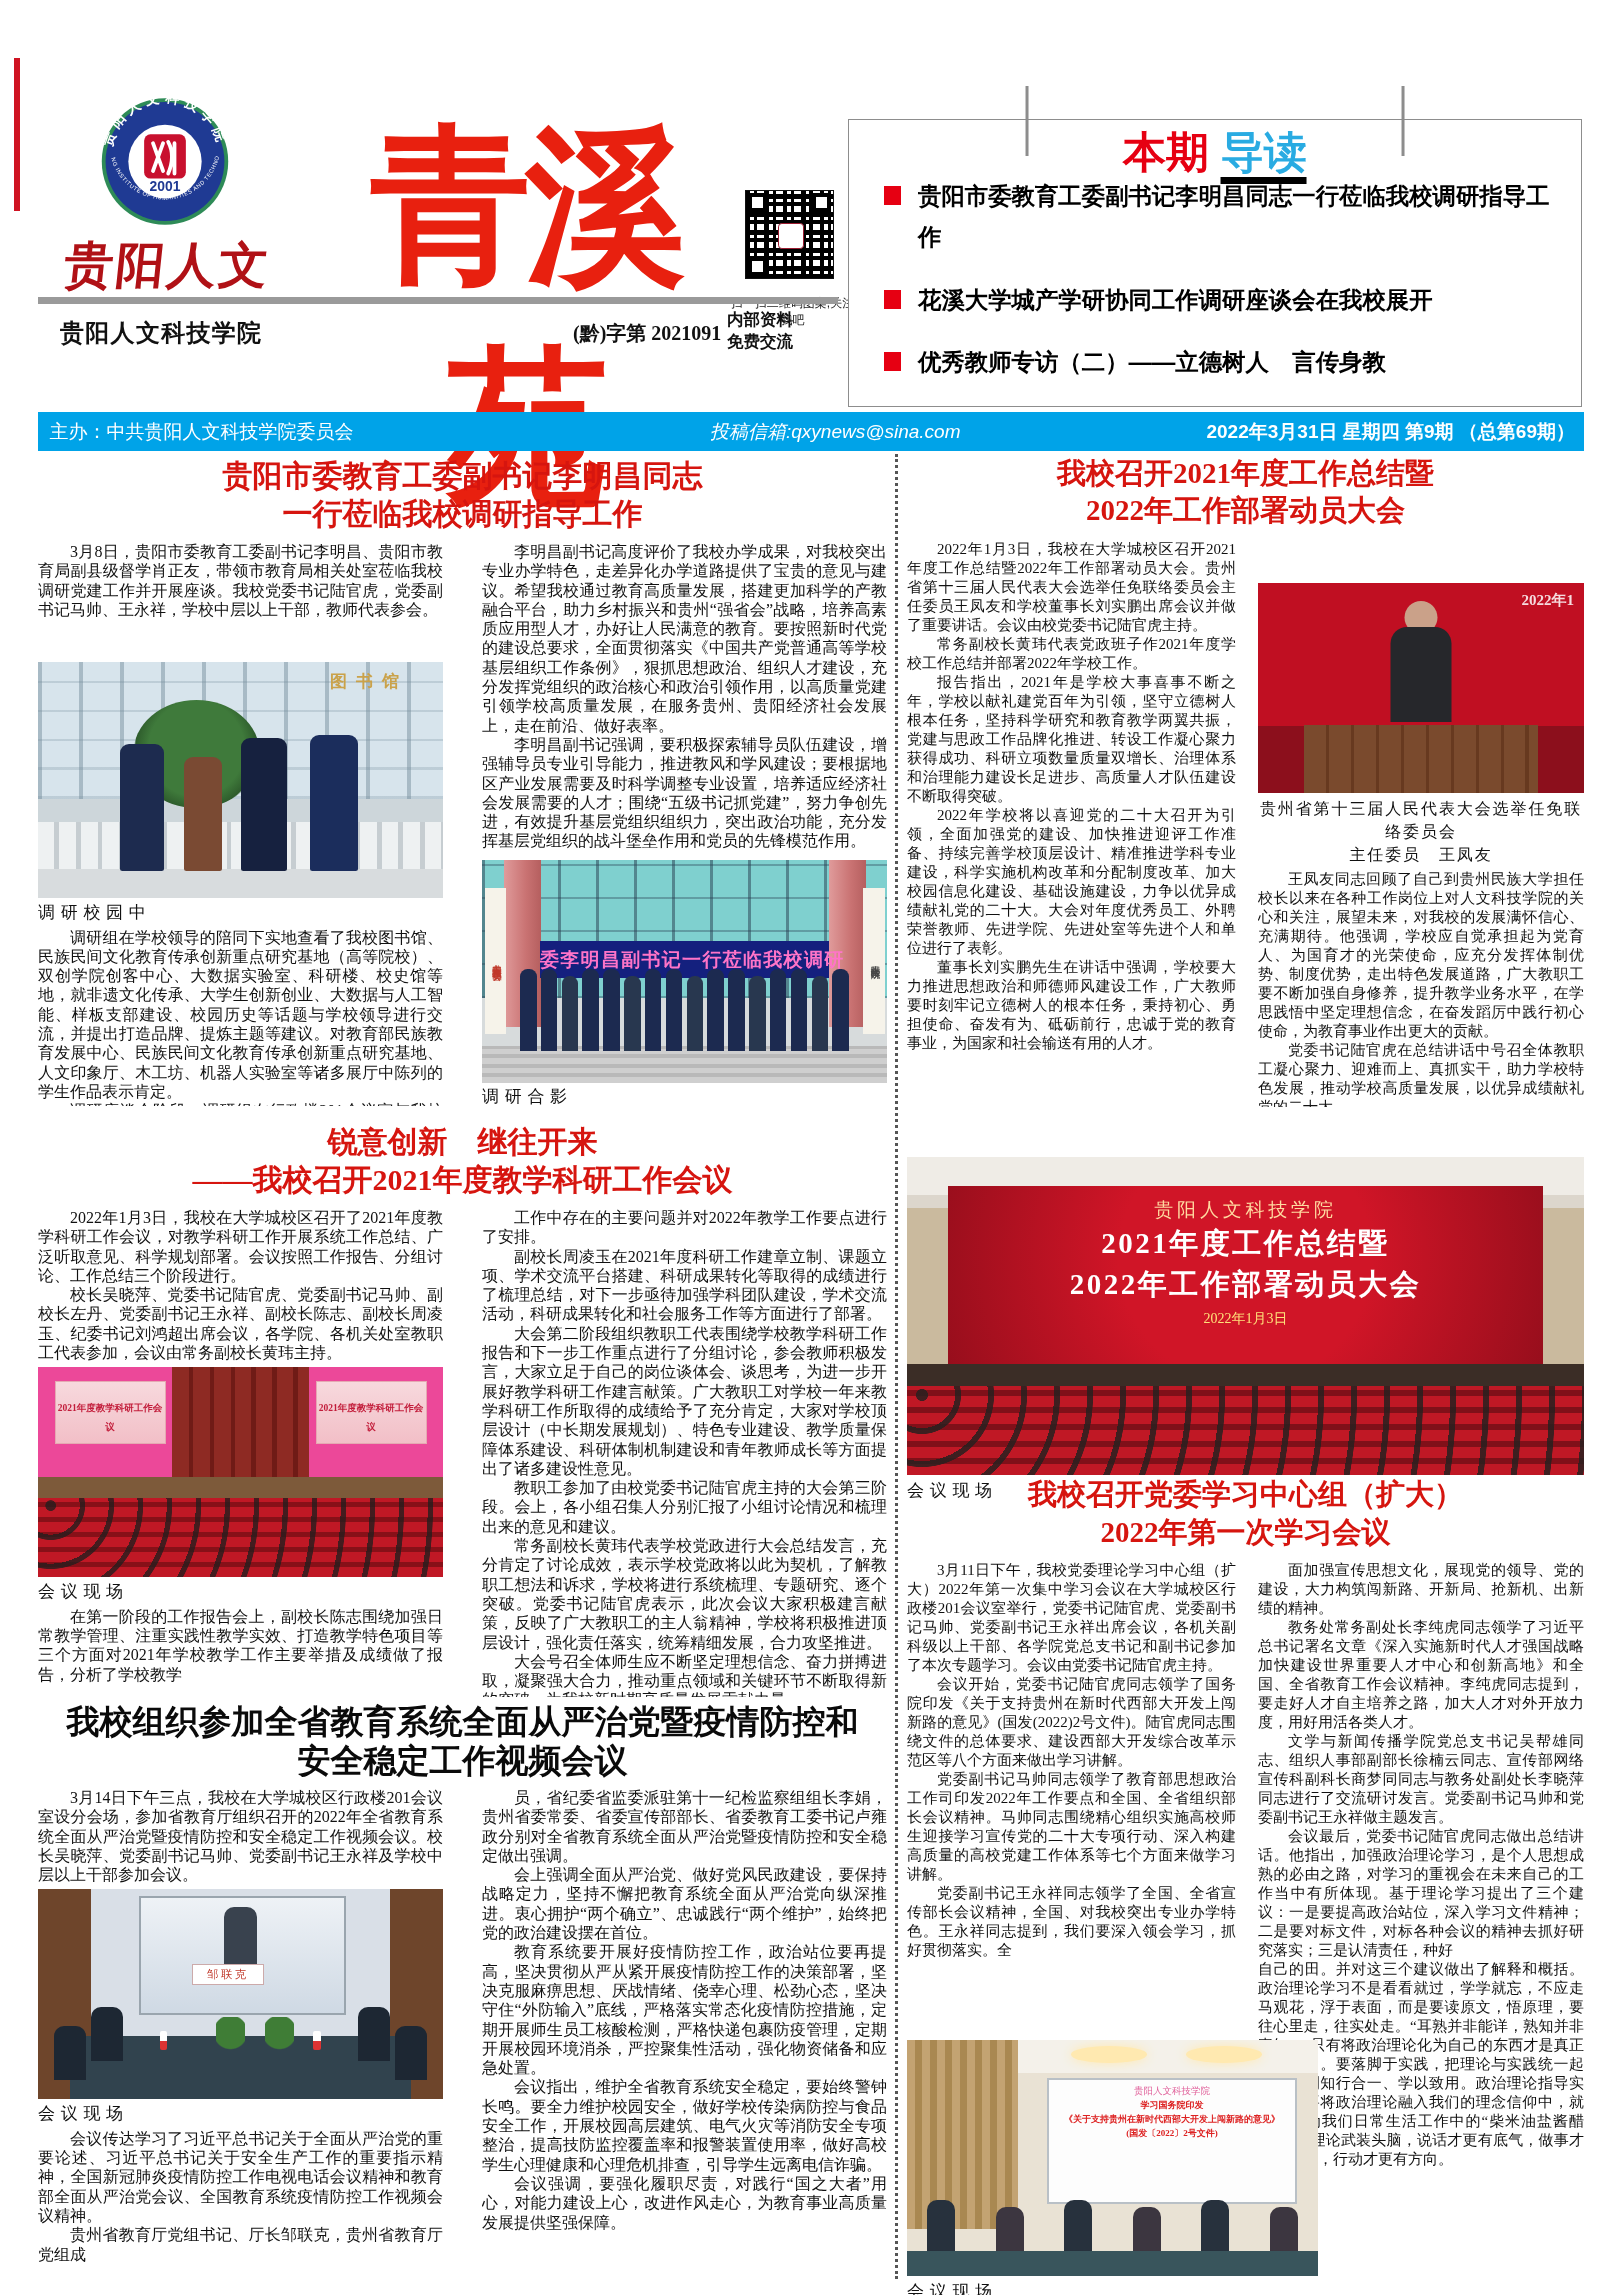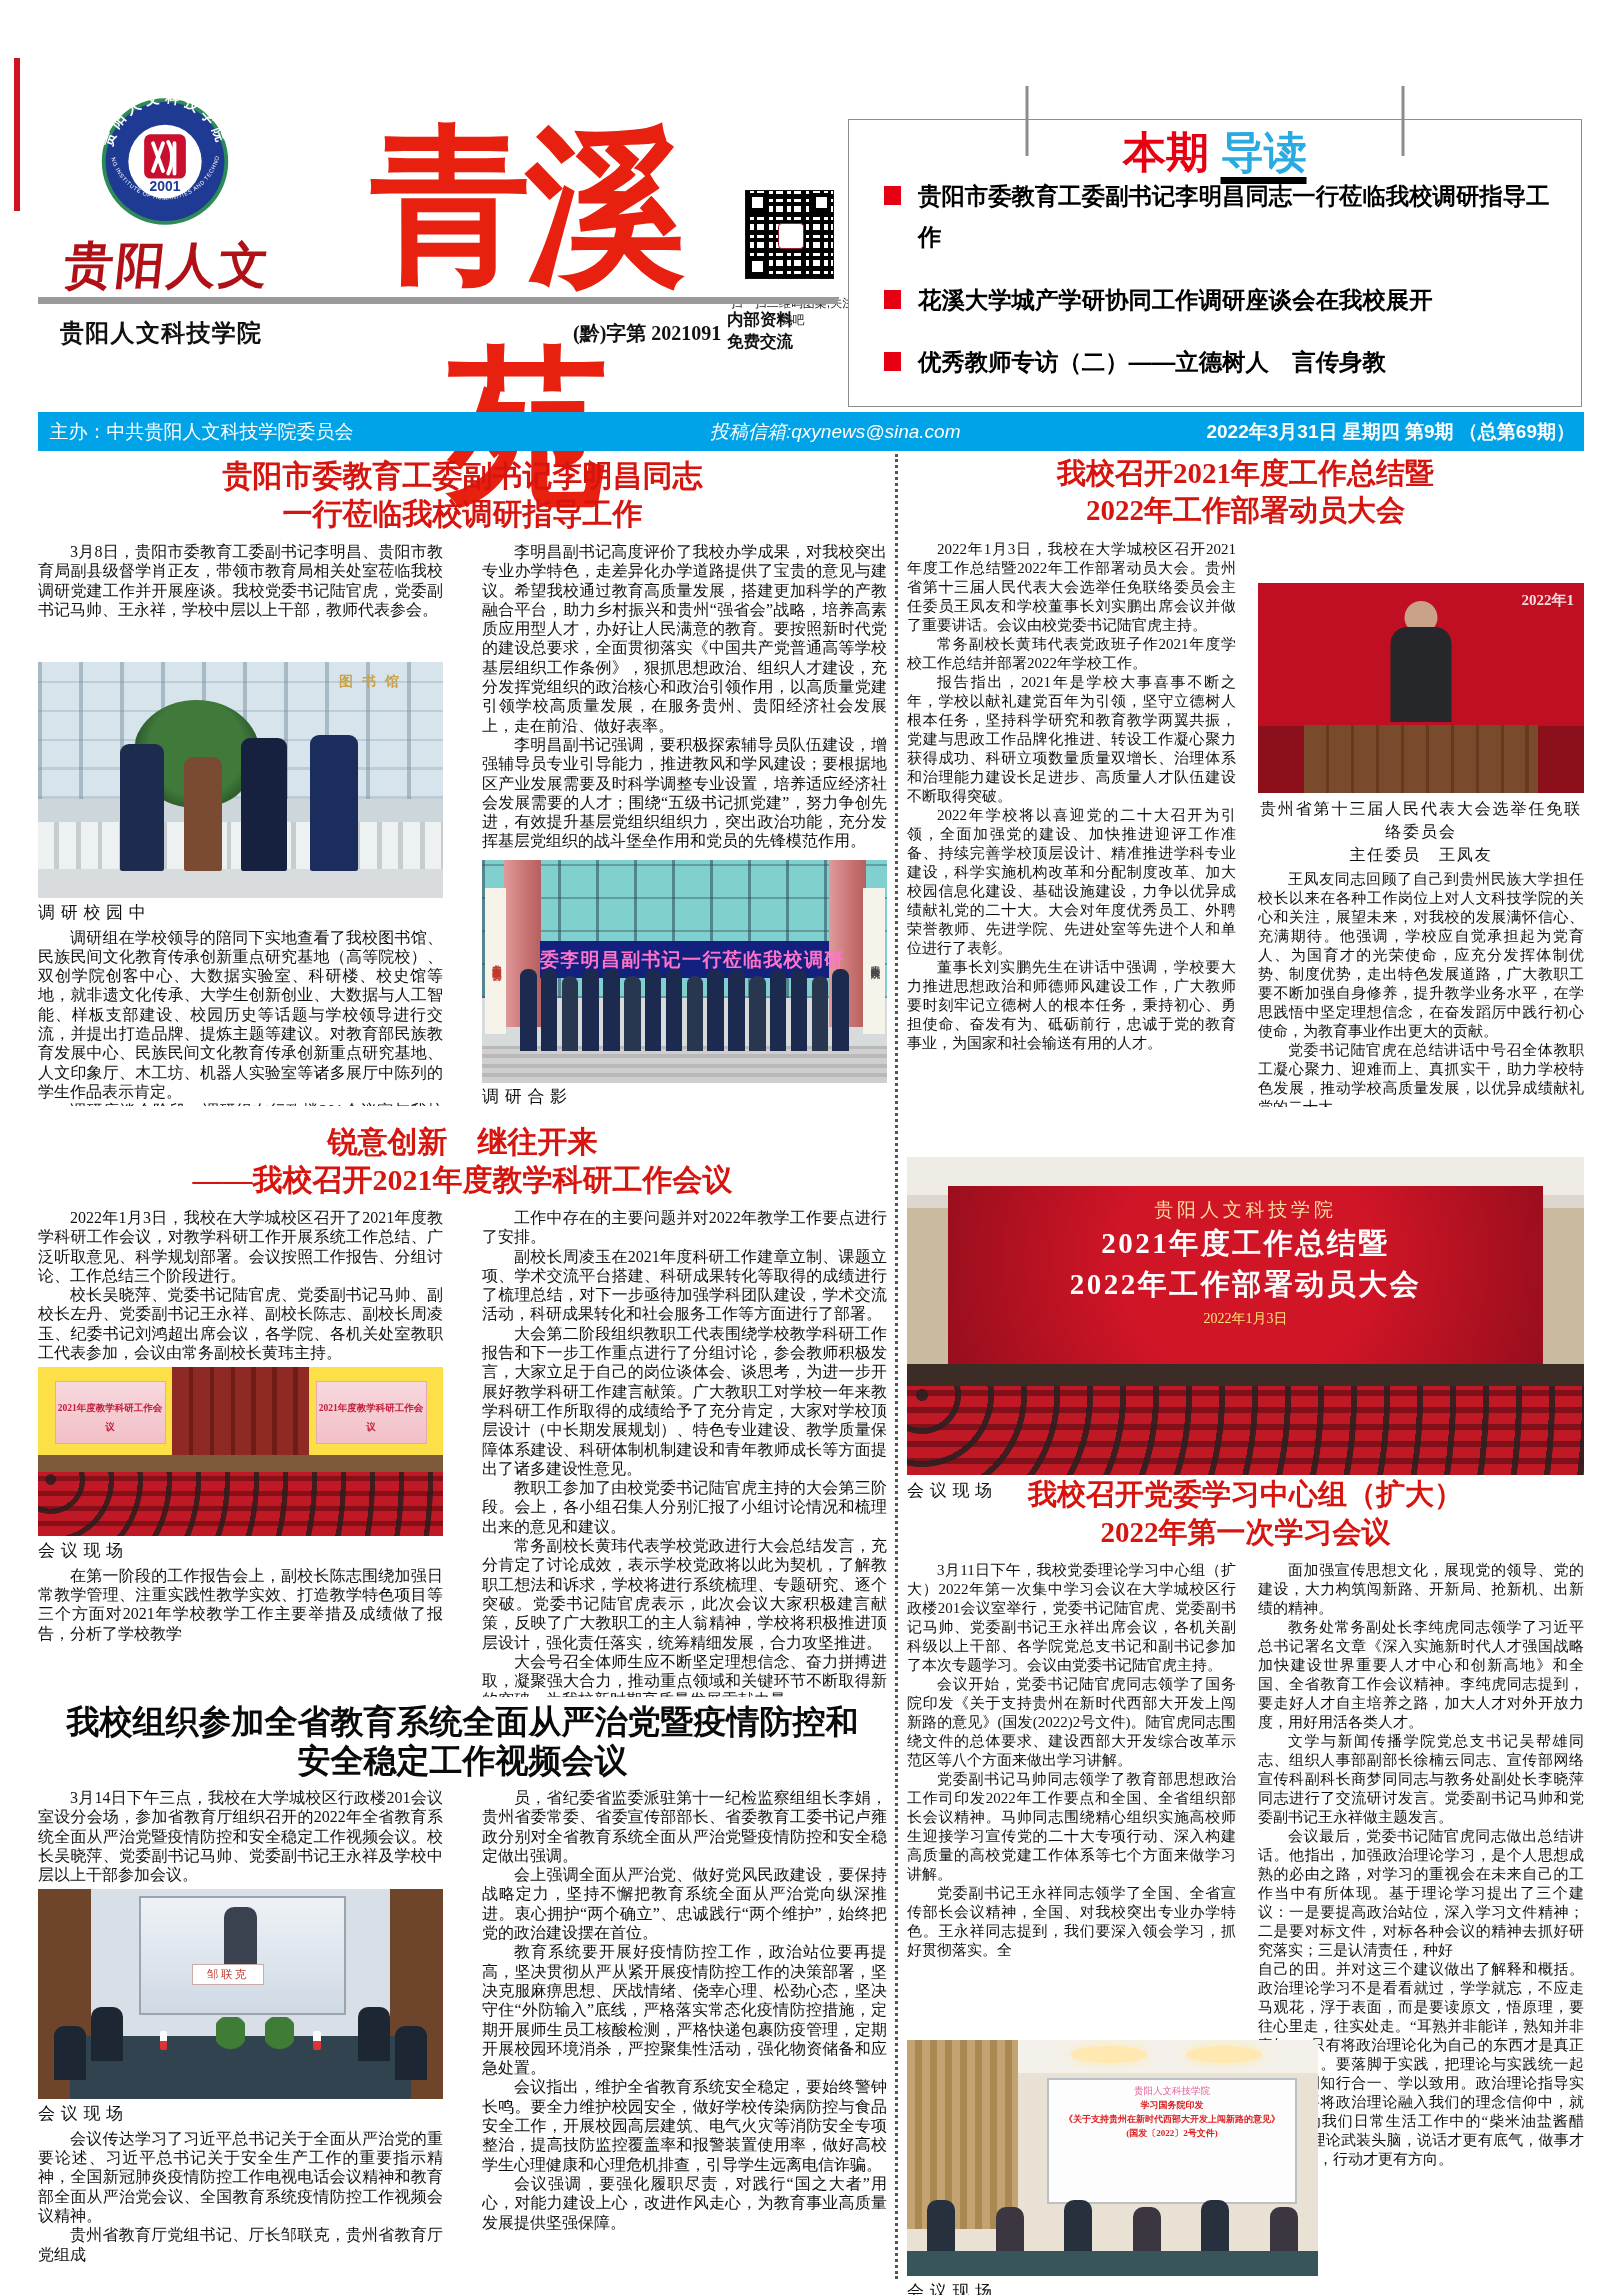--- a/index.html
+++ b/index.html
@@ -58,37 +58,37 @@
   .cap2{text-align:center;font-size:16px;line-height:23px;letter-spacing:1.9px;font-family:"DejaVu Serif",serif;padding:3.8px 0;}
   .vdiv{position:absolute;left:895px;top:454px;height:1825px;width:0;border-left:3.2px dotted #555;}
   .hdiv{position:absolute;left:907px;top:1459px;width:677px;height:0;border-top:3.2px dotted #555;}
   
   .ph{position:relative;width:100%;overflow:hidden;background:#ccc;margin-top:43px;}
   .ph *{position:absolute;}
   .figc{border-radius:9px 9px 2.5px 2.5px;background:#1d2b4f;}
   
   .ph-walk{height:236px;background:linear-gradient(180deg,#d7e4ec 0 58%,#cdd6da 58% 78%,#e6e9ea 78%);}
   .ph-walk .win{left:0;top:0;right:0;height:58%;background:repeating-linear-gradient(90deg,rgba(110,135,150,.45) 0 3.8px,transparent 3.8px 41px),repeating-linear-gradient(0deg,rgba(110,135,150,.25) 0 2.5px,transparent 2.5px 29px);}
-  .ph-walk .sign{right:35px;top:10px;color:#caa24a;font-size:14px;letter-spacing:9px;font-weight:bold;}
+  .ph-walk .sign{right:35px;top:10px;color:#caa24a;font-size:17px;letter-spacing:9px;font-weight:bold;}
   .ph-walk .tree{left:95px;top:38px;width:127px;height:108px;background:radial-gradient(circle at 50% 45%,#3f7a3b 0 55%,#2e5c2c 70%,transparent 72%);border-radius:50%;}
   .ph-walk .rail{left:0;bottom:0;width:100%;height:76px;background:repeating-linear-gradient(90deg,#eef1f2 0 16.5px,#c6cdd1 16.5px 21.5px);}
   .ph-walk .deck{left:0;bottom:0;width:100%;height:29px;background:#d8dcde;}
   
   .ph-group{height:223px;background:linear-gradient(180deg,#7fd0cf 0 62%,#d7dbdc 62%);}
   .ph-group .grid{left:0;top:0;right:0;height:62%;background:repeating-linear-gradient(90deg,rgba(40,60,80,.5) 0 3.2px,transparent 3.2px 38px),repeating-linear-gradient(0deg,rgba(40,60,80,.35) 0 2.5px,transparent 2.5px 33px);}
   .ph-group .colm{top:0;width:37px;height:75%;background:linear-gradient(90deg,#e09b9b,#c97272 60%,#b55f5f);}
   .ph-group .led{left:58px;right:58px;top:81px;height:37px;background:#14207e;}
   .ph-group .led span{position:static;display:block;text-align:center;color:#ff74c8;font-size:19px;line-height:37px;font-weight:bold;letter-spacing:1.3px;white-space:nowrap;}
   .ph-group .vb{top:28px;width:21.5px;height:146px;background:#f6f3ea;writing-mode:vertical-rl;text-align:center;font-size:9.5px;letter-spacing:0.6px;}
   .ph-group .steps{left:0;bottom:0;width:100%;height:37px;background:repeating-linear-gradient(0deg,#cfcfcf 0 5.7px,#b9b9b9 5.7px 9.5px);}
   .ph-group .crowd{left:38px;right:38px;bottom:32px;height:82px;display:flex;justify-content:space-between;}
   .ph-group .crowd i{position:static;flex:0 0 16.5px;border-radius:7.6px 7.6px 0 0;background:#1c2a50;}
   .ph-group .crowd i:nth-child(3n){background:#28374f;height:75px;align-self:flex-end;}
   
-  .ph-hall{height:169px;background:#fde047;}
+  .ph-hall{height:210px;background:#ec4899;}
   .ph-hall .panel{left:33%;width:34%;top:0;height:52%;background:repeating-linear-gradient(90deg,#8e2a23 0 16.5px,#6f1b16 16.5px 21px);}
   .ph-hall .scr{top:14px;width:109px;height:61px;background:linear-gradient(180deg,#f7d9dd,#f2bfc7);border:1.9px solid #e5a9b2;}
   .ph-hall .scr b{position:static;display:block;margin-top:16.5px;text-align:center;color:#c21c3a;font-size:9.5px;font-weight:bold;}
   .ph-hall .stage{left:0;top:52%;width:100%;height:10%;background:#7d5a3a;}
   .ph-hall .seats{left:0;bottom:0;width:100%;height:38%;background:repeating-linear-gradient(0deg,#c01825 0 9.5px,#871018 9.5px 15px);}
   .ph-hall .heads{left:0;bottom:0;width:100%;height:38%;background:repeating-radial-gradient(circle at 12.7px 7.6px,#241d1d 0 5px,transparent 5.7px 29px);opacity:.8;}
   
   .ph-video{height:210px;background:linear-gradient(90deg,#6e452b 0 13%,#d9dfe7 13% 87%,#6e452b 87%);}
   .ph-video .scr{left:25%;top:6.3px;width:50%;height:55%;background:linear-gradient(180deg,#eef2f6,#cfd9e4);border:2.5px solid #9aa5ae;}
   .ph-video .spk{left:46%;top:18px;width:33px;height:57px;border-radius:10px 10px 0 0;background:#39424e;}

